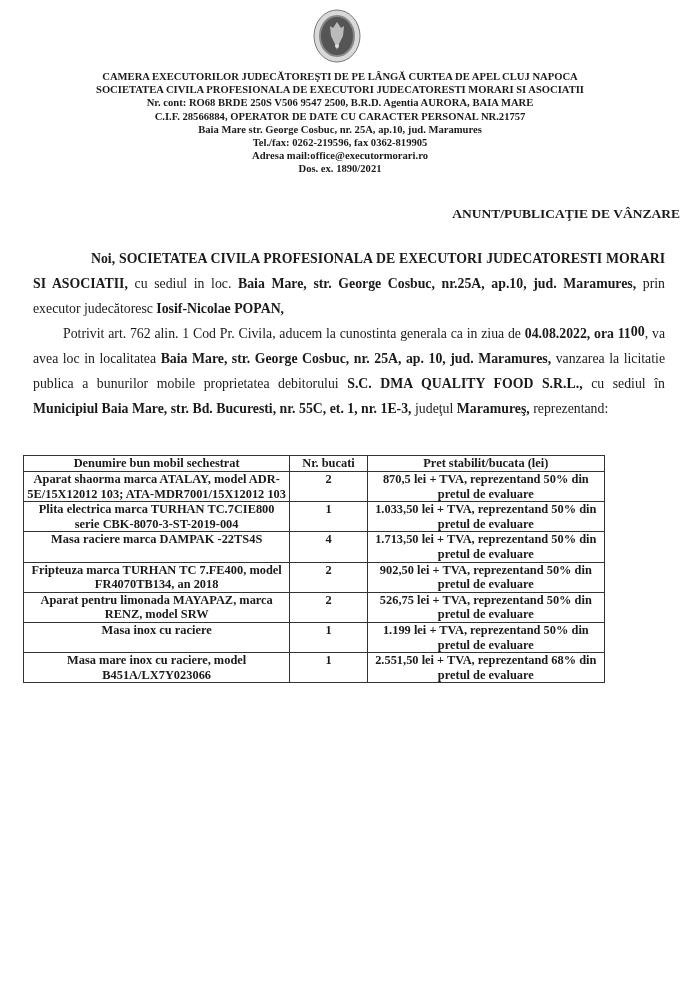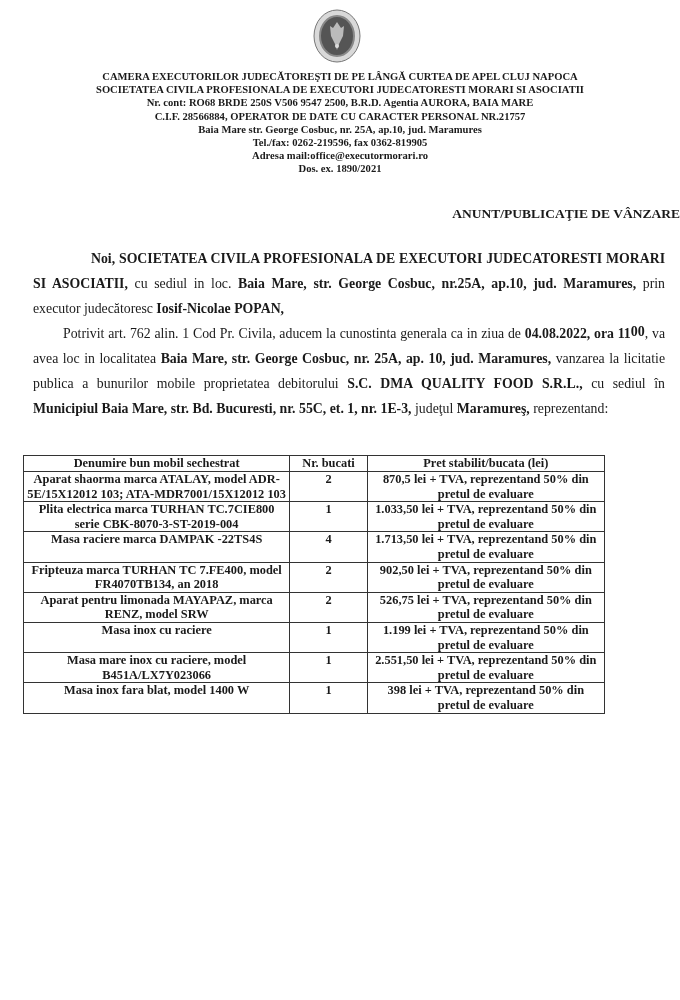--- a/index.html
+++ b/index.html
@@ -94,21 +94,16 @@
         <td>526,75 lei + TVA, reprezentand 50% din pretul de evaluare</td>
       </tr>
       <tr>
         <td>Masa inox cu raciere</td>
         <td>1</td>
         <td>1.199 lei + TVA, reprezentand 50% din pretul de evaluare</td>
       </tr>
       <tr>
         <td>Masa mare inox cu raciere, model B451A/LX7Y023066</td>
         <td>1</td>
-        <td>2.551,50 lei + TVA, reprezentand 50% din pretul de evaluare</td>
-      </tr>
-      <tr>
-        <td>Masa inox fara blat, model 1400 W</td>
-        <td>1</td>
-        <td>398 lei + TVA, reprezentand 50% din pretul de evaluare</td>
+        <td>2.551,50 lei + TVA, reprezentand 68% din pretul de evaluare</td>
       </tr>
     </tbody>
 </table>
 
 </body></html>

